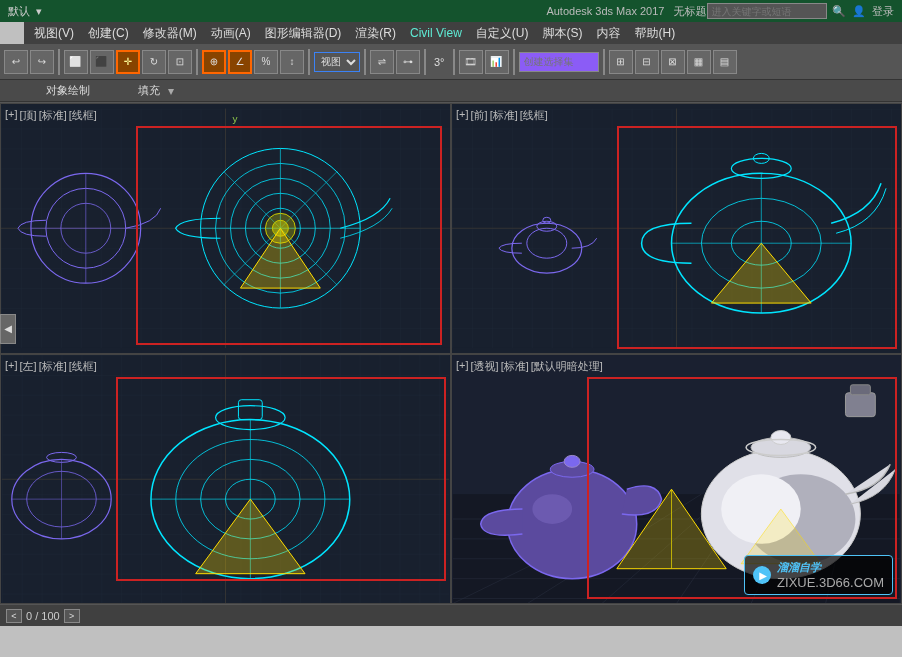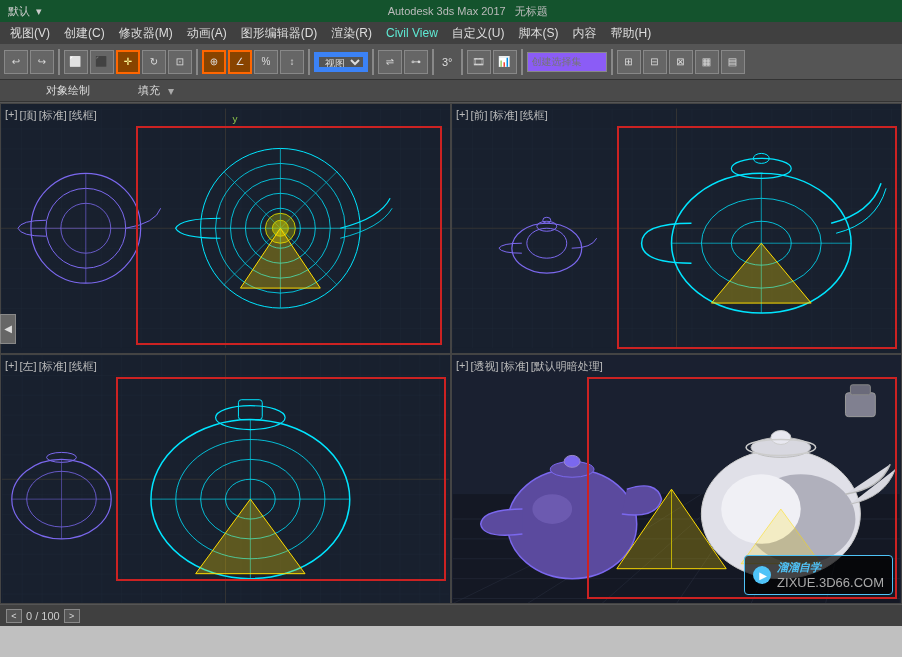--- a/index.html
+++ b/index.html
@@ -18,33 +18,34 @@
       height: 22px;
       background: #14532d;
       display: flex;
       align-items: center;
       justify-content: space-between;
       padding: 0 8px;
       color: #ccc;
       font-size: 11px;
     }
     #title-bar .title-left { display: flex; align-items: center; gap: 6px; }
-    #title-bar .title-center { flex: 1; text-align: center; color: #bbb; font-size: 11px; }
+    #title-bar .title-center { flex: 1; text-align: right; color: #bbb; font-size: 11px; }
     #title-bar .title-right { display: flex; align-items: center; gap: 6px; color: #bbb; font-size: 11px; }
 
     
     #menu-bar {
       height: 22px;
       background: #404040;
       display: flex;
       align-items: center;
       padding: 0 4px;
       color: #ddd;
       font-size: 12px;
       gap: 2px;
+      margin-left: 24px;
     }
     .menu-item {
       padding: 2px 6px;
       cursor: pointer;
       white-space: nowrap;
     }
     .menu-item.highlight { color: #5eead4; }
 
     
     #toolbar {
@@ -77,21 +78,21 @@
       margin: 0 2px;
     }
     .toolbar-label {
       color: #ddd;
       font-size: 11px;
       padding: 0 4px;
     }
     .toolbar-select {
       height: 20px;
       background: #555;
-      border: 5px solid #3b82f6;
+      border: 1px solid #3b82f6;
       color: #ddd;
       font-size: 10px;
       padding: 0 2px;
     }
     .create-btn {
       background: #5a5a5a;
       border: 1px solid #888;
       color: #ddd;
       padding: 2px 6px;
       font-size: 11px;
@@ -267,20 +268,26 @@
 
 <div id="title-bar">
   <div class="title-left">
     <span>默认</span>
     <span style="cursor:pointer;">▾</span>
   </div>
   <div class="title-center">
     <span>Autodesk 3ds Max 2017</span>
     &nbsp;
     <span>无标题</span>
+  </div>
+  <div class="title-right">
+    <input type="text" style="height: 16px; background: rgb(85, 85, 85); border: 1px solid rgb(136, 136, 136); color: rgb(204, 204, 204); font-size: 10px; padding: 0px 4px; width: 120px;" placeholder="进入关键字或短语">
+    <span style="cursor:pointer;">🔍</span>
+    <span>👤</span>
+    <span style="cursor:pointer;">登录</span>
   </div>
 </div>
 
 <div id="menu-bar">
   <div class="menu-item">视图(V)</div>
   <div class="menu-item">创建(C)</div>
   <div class="menu-item">修改器(M)</div>
   <div class="menu-item">动画(A)</div>
   <div class="menu-item">图形编辑器(D)</div>
   <div class="menu-item">渲染(R)</div>

